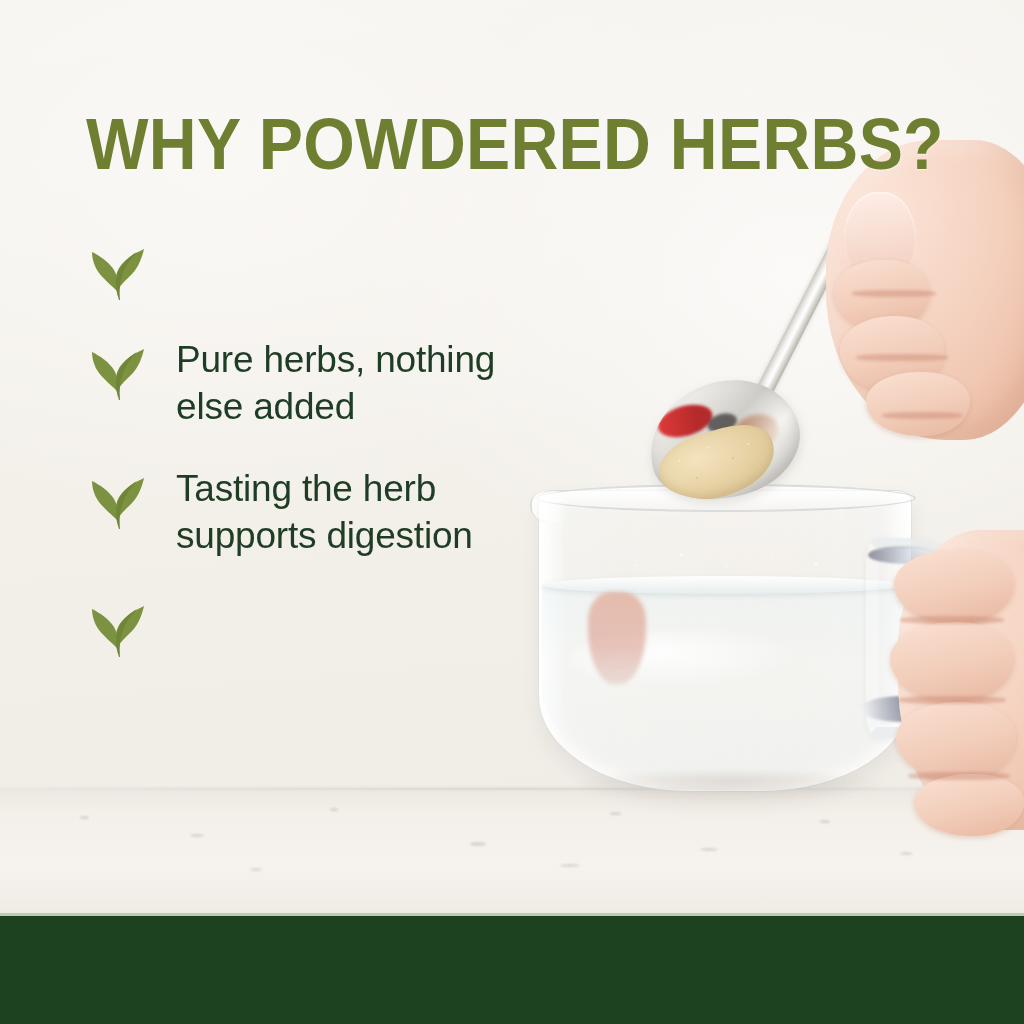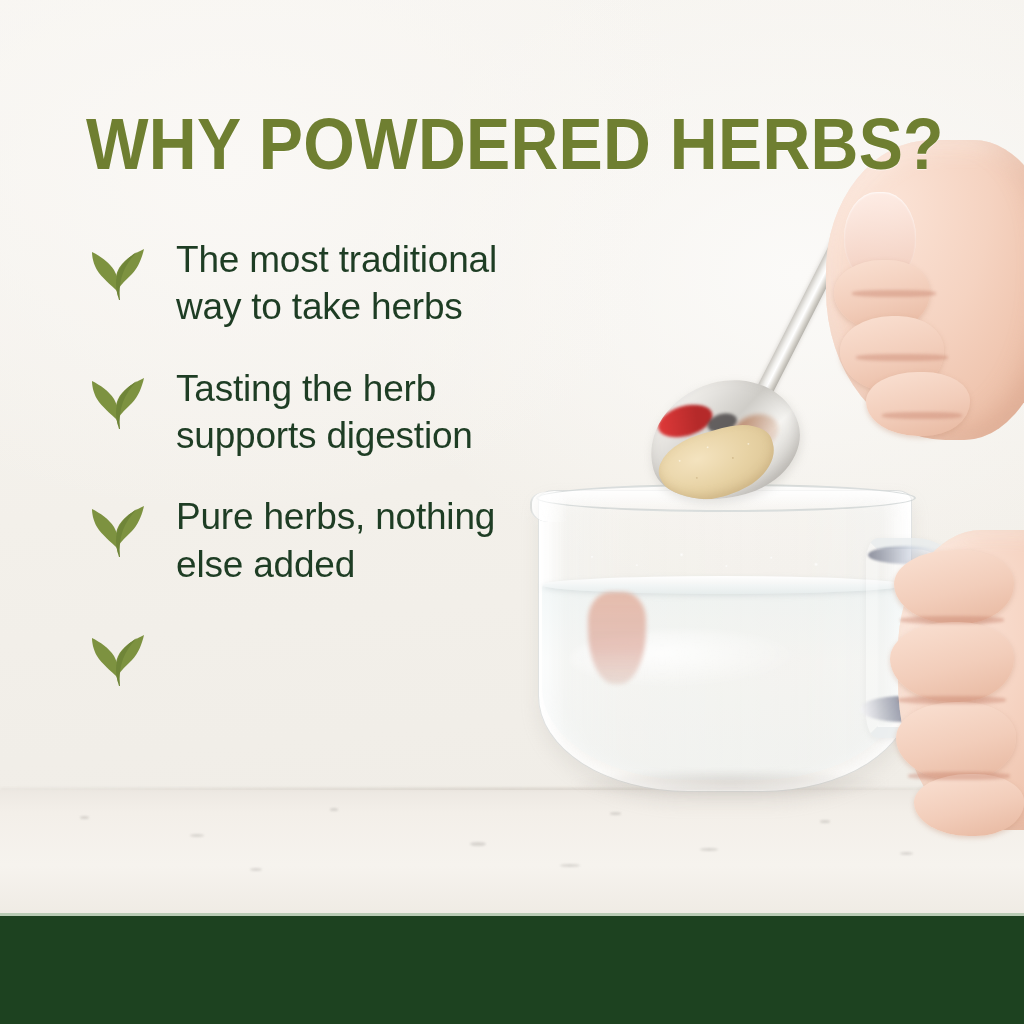--- a/index.html
+++ b/index.html
@@ -409,21 +409,31 @@
   <div class="bullets">
 
     <div class="bullet">
       <span class="bullet-icon">
         <svg viewBox="0 0 62 62" xmlns="http://www.w3.org/2000/svg">
           <path d="M30 56 C26 42 27 32 34 24 C41 16 50 12 56 9 C54 18 50 28 44 34 C38 40 33 44 30 50 Z" fill="#7d9240"></path>
           <path d="M30 52 C22 44 14 38 9 30 C5 23 4 16 4 12 C12 16 21 22 26 30 C30 37 31 45 30 52 Z" fill="#7d9240"></path>
           <path d="M31 60 C27 48 27 38 31 30 C35 22 42 16 49 12 C43 18 38 25 35 33 C32 41 31 50 32 60 Z" fill="#6f8538"></path>
         </svg>
       </span>
-      <span class="bullet-text">The most traditional way to take herbs</span>
+    </div>
+
+    <div class="bullet">
+      <span class="bullet-icon">
+        <svg viewBox="0 0 62 62" xmlns="http://www.w3.org/2000/svg">
+          <path d="M30 56 C26 42 27 32 34 24 C41 16 50 12 56 9 C54 18 50 28 44 34 C38 40 33 44 30 50 Z" fill="#7d9240"></path>
+          <path d="M30 52 C22 44 14 38 9 30 C5 23 4 16 4 12 C12 16 21 22 26 30 C30 37 31 45 30 52 Z" fill="#7d9240"></path>
+          <path d="M31 60 C27 48 27 38 31 30 C35 22 42 16 49 12 C43 18 38 25 35 33 C32 41 31 50 32 60 Z" fill="#6f8538"></path>
+        </svg>
+      </span>
+      <span class="bullet-text">Pure herbs, nothing else added</span>
     </div>
 
     <div class="bullet">
       <span class="bullet-icon">
         <svg viewBox="0 0 62 62" xmlns="http://www.w3.org/2000/svg">
           <path d="M30 56 C26 42 27 32 34 24 C41 16 50 12 56 9 C54 18 50 28 44 34 C38 40 33 44 30 50 Z" fill="#7d9240"></path>
           <path d="M30 52 C22 44 14 38 9 30 C5 23 4 16 4 12 C12 16 21 22 26 30 C30 37 31 45 30 52 Z" fill="#7d9240"></path>
           <path d="M31 60 C27 48 27 38 31 30 C35 22 42 16 49 12 C43 18 38 25 35 33 C32 41 31 50 32 60 Z" fill="#6f8538"></path>
         </svg>
       </span>
@@ -431,31 +441,20 @@
     </div>
 
     <div class="bullet">
       <span class="bullet-icon">
         <svg viewBox="0 0 62 62" xmlns="http://www.w3.org/2000/svg">
           <path d="M30 56 C26 42 27 32 34 24 C41 16 50 12 56 9 C54 18 50 28 44 34 C38 40 33 44 30 50 Z" fill="#7d9240"></path>
           <path d="M30 52 C22 44 14 38 9 30 C5 23 4 16 4 12 C12 16 21 22 26 30 C30 37 31 45 30 52 Z" fill="#7d9240"></path>
           <path d="M31 60 C27 48 27 38 31 30 C35 22 42 16 49 12 C43 18 38 25 35 33 C32 41 31 50 32 60 Z" fill="#6f8538"></path>
         </svg>
       </span>
-      <span class="bullet-text">Pure herbs, nothing else added</span>
-    </div>
-
-    <div class="bullet">
-      <span class="bullet-icon">
-        <svg viewBox="0 0 62 62" xmlns="http://www.w3.org/2000/svg">
-          <path d="M30 56 C26 42 27 32 34 24 C41 16 50 12 56 9 C54 18 50 28 44 34 C38 40 33 44 30 50 Z" fill="#7d9240"></path>
-          <path d="M30 52 C22 44 14 38 9 30 C5 23 4 16 4 12 C12 16 21 22 26 30 C30 37 31 45 30 52 Z" fill="#7d9240"></path>
-          <path d="M31 60 C27 48 27 38 31 30 C35 22 42 16 49 12 C43 18 38 25 35 33 C32 41 31 50 32 60 Z" fill="#6f8538"></path>
-        </svg>
-      </span>
     </div>
 
   </div>
 
   <div class="band-hairline"></div>
   <div class="bottom-band"></div>
 
 </div>
 
 </body></html>

